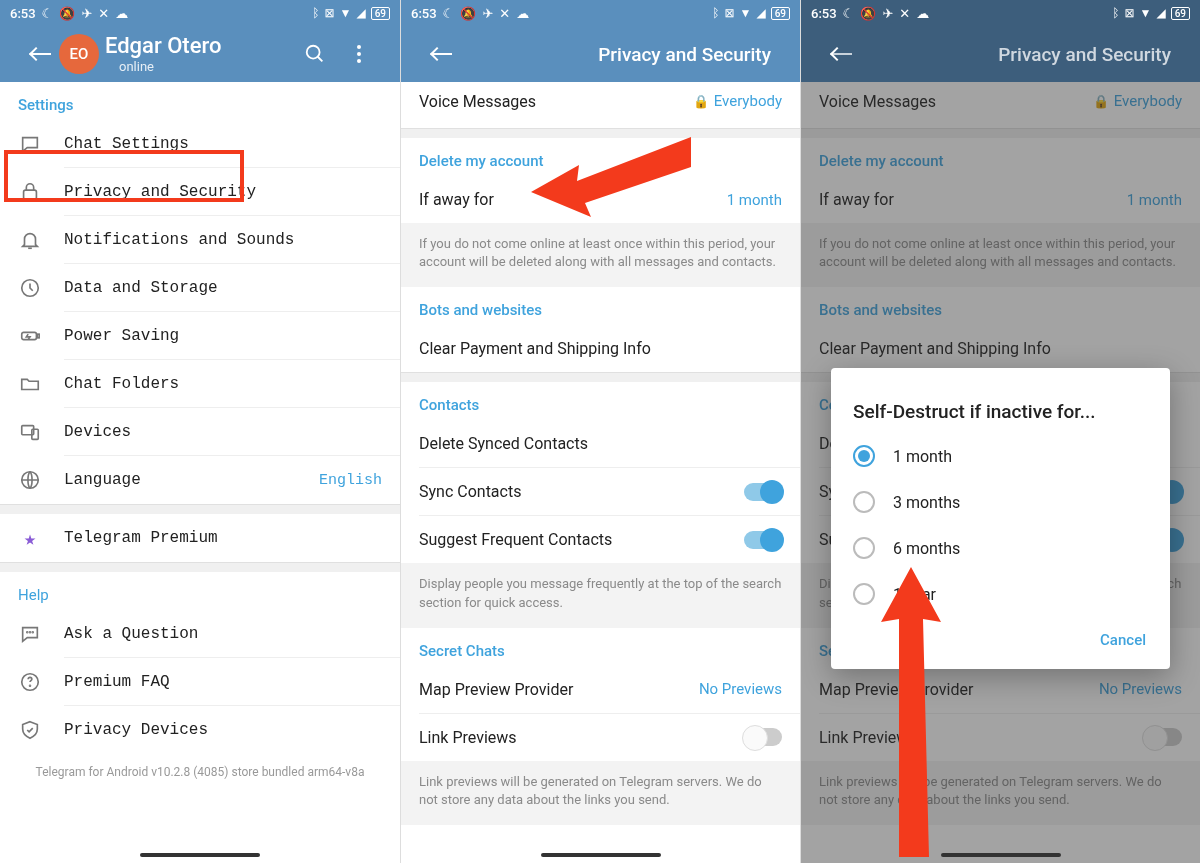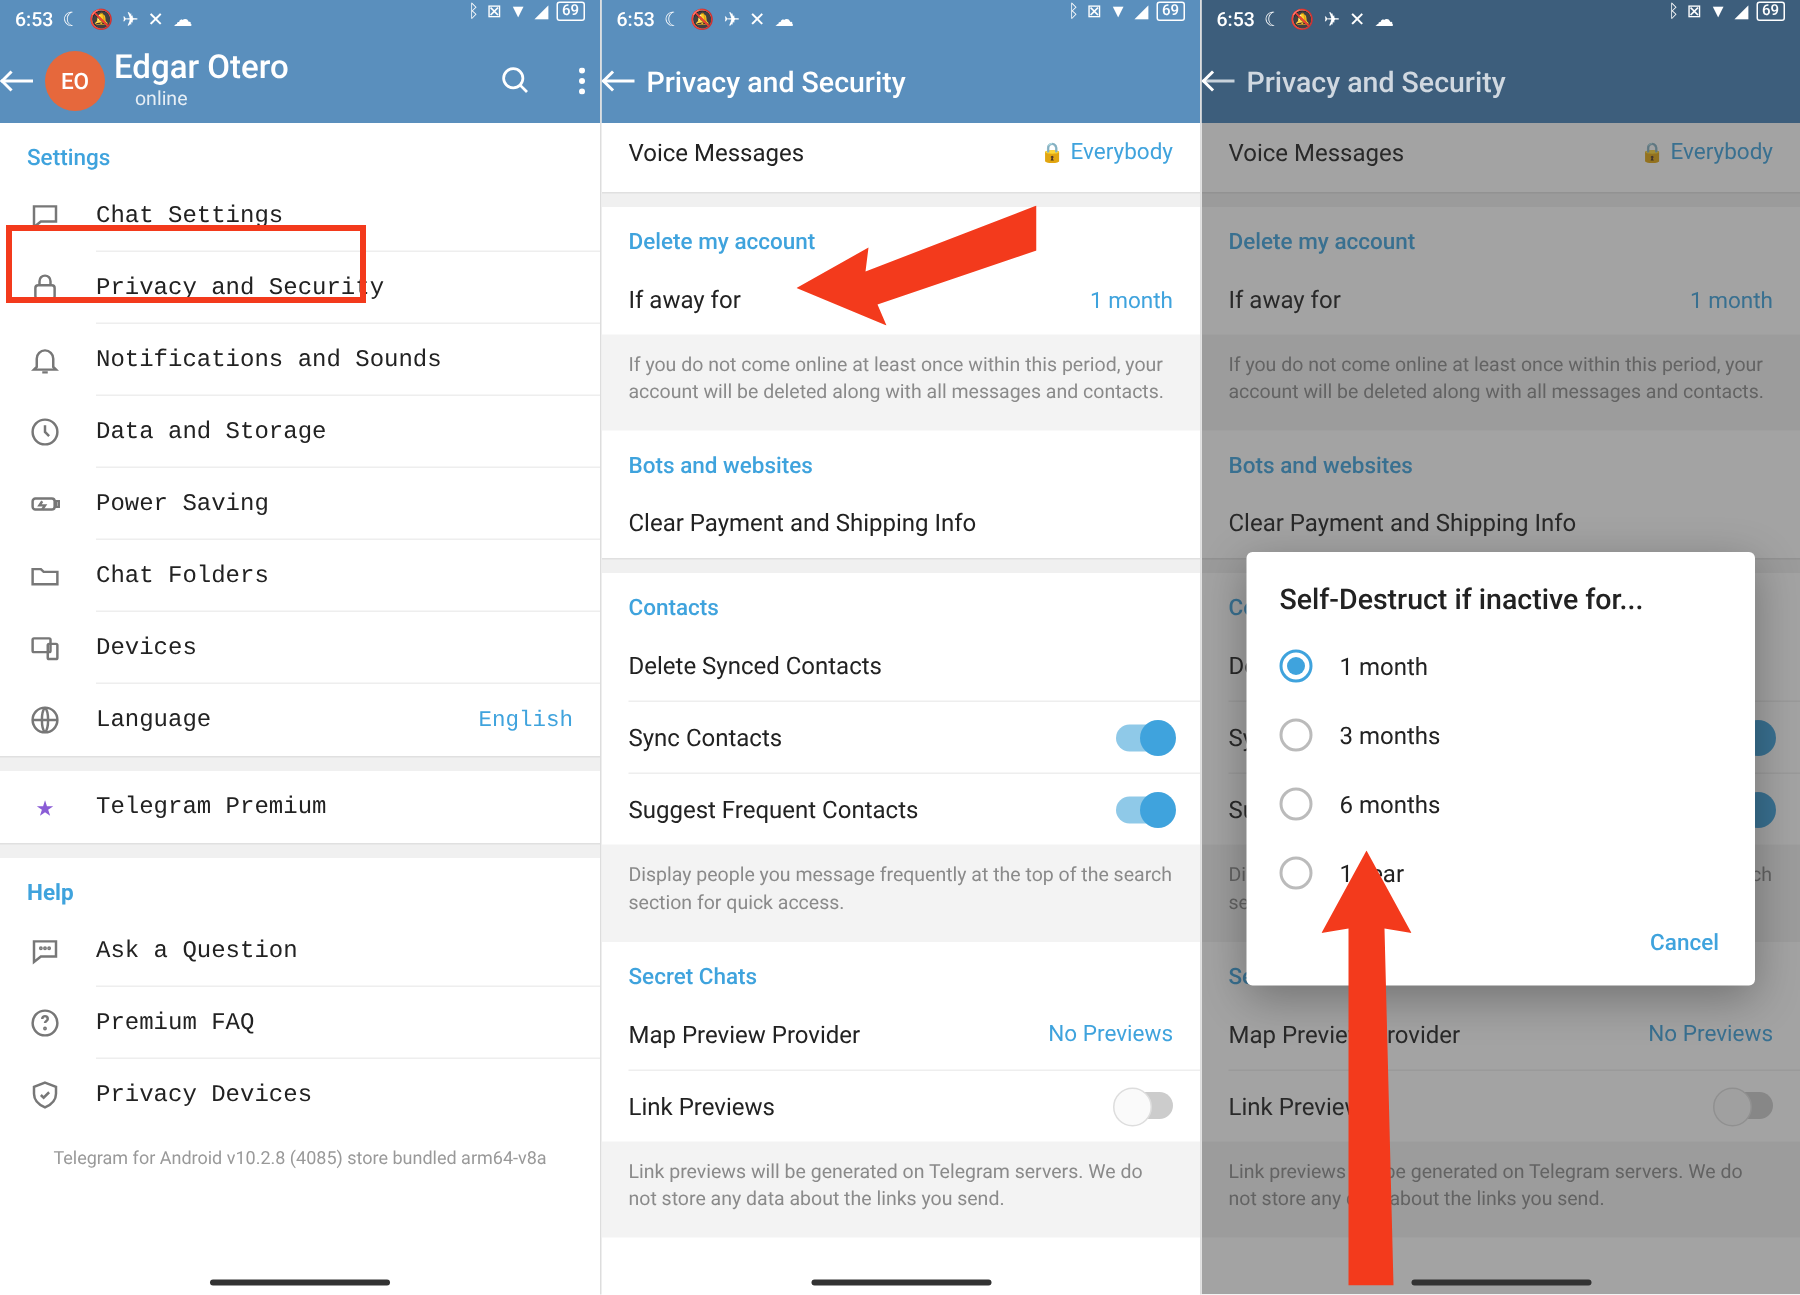--- a/index.html
+++ b/index.html
@@ -2,43 +2,43 @@
 <html><head>
 <meta charset="utf-8">
 <style>
   * { box-sizing: border-box; margin: 0; padding: 0; }
   body { font-family: -apple-system, Roboto, sans-serif; background: #fff; width: 1200px; height: 863px; overflow: hidden; }
   .container { display: flex; width: 1200px; height: 863px; }
   .panel { width: 400px; height: 863px; position: relative; overflow: hidden; background: #fff; }
   .panel + .panel { border-left: 1px solid #ddd; }
 
   
-  .status-bar { height: 26px; background: #5a8fbd; color: #fff; display: flex; padding: 0 10px; font-size: 13px; font-weight: 500; position: relative; }
+  .status-bar { height: 26px; background: #5a8fbd; color: #fff; display: flex; align-items: center; padding: 0 10px; font-size: 13px; font-weight: 500; position: relative; }
   .status-left { display: flex; align-items: center; gap: 6px; }
   .status-right { position: absolute; right: 10px; display: flex; align-items: center; gap: 5px; }
   .status-right span { font-size: 12px; }
   .panel3 .status-bar { background: #3d5e7c; }
 
   
-  .toolbar { height: 56px; background: #5a8fbd; color: #fff; display: flex; align-items: center; padding: 0 0; gap: 6px; }
+  .toolbar { height: 56px; background: #5a8fbd; color: #fff; display: flex; align-items: center; padding: 0 29px; gap: 6px; justify-content: space-between; }
   .panel3 .toolbar { background: #3d5e7c; color: #d0d8e0; }
   .back-btn { width: 24px; height: 24px; display: flex; align-items: center; justify-content: center; }
   .arrow-left-long { width:20px; height:2px; background:#fff; position:relative; }
   .arrow-left-long::before { content:''; position:absolute; left:0; top:-4px; width:8px; height:8px; border-left:2px solid #fff; border-bottom:2px solid #fff; transform: rotate(45deg); }
   .avatar { width: 40px; height: 40px; border-radius: 50%; background: #e6683c; color:#fff; display:flex; align-items:center; justify-content:center; font-size:15px; font-weight:500; }
   .profile-name { font-size: 22px; font-weight: 500; line-height: 1.1; }
   .profile-status { font-size: 13px; opacity: 0.85; margin-left: 14px; }
   .toolbar-spacer { flex: 1; }
   .toolbar-title { font-size: 19px; font-weight: 500; }
   .search-icon, .more-icon { width: 24px; display:flex; align-items:center; justify-content:center; }
 
   
   .content { height: calc(863px - 82px); overflow: hidden; position: relative; }
   .section-header { color: #3fa3dd; font-size: 15px; font-weight: 500; padding: 14px 18px 6px; }
-  .help-header { color: #3fa3dd; font-size: 15px; font-weight: 700; padding: 14px 18px 6px; }
+  .help-header { color: #3fa3dd; font-size: 15px; font-weight: 400; padding: 14px 18px 6px; }
   .menu-item { display: flex; align-items: center; height: 48px; padding: 0 18px; gap: 22px; font-size: 16px; color: #222; position: relative; font-family: Liberation Mono, monospace; }
   .menu-item.with-divider::after { content:''; position:absolute; bottom:0; left:64px; right:0; height:1px; background:#eee; }
   .menu-icon { width: 24px; height: 24px; color: #666; display:flex; align-items:center; justify-content:center; flex-shrink:0; }
   .menu-value { color: #3fa3dd; margin-left: auto; font-size: 15px; }
   .highlight-box { position:absolute; border: 4px solid #f33a1c; pointer-events:none; }
   .shadow-gap { height: 10px; background: #f0f0f0; box-shadow: inset 0 1px 0 #e0e0e0; }
   .footer-text { text-align:center; color:#999; font-size:12px; padding: 10px 30px; line-height:1.4; }
   .home-indicator { position:absolute; bottom:6px; left:50%; transform:translateX(-50%); width:120px; height:4px; background:#333; border-radius:3px; }
 
   
@@ -48,21 +48,21 @@
   .info-text { background:#f3f3f3; padding: 12px 18px 16px; font-size:13px; color:#8a8a8a; line-height:1.4; }
   .divider-line { height:1px; background:#eee; margin-left:18px; }
   .toggle { width:38px; height:18px; border-radius:10px; position:relative; margin-left:auto; }
   .toggle.on { background:#8fc9e8; }
   .toggle.on::after { content:''; position:absolute; right:-2px; top:-3px; width:24px; height:24px; border-radius:50%; background:#3fa3dd; }
   .toggle.off { background:#ccc; }
   .toggle.off::after { content:''; position:absolute; left:-2px; top:-3px; width:24px; height:24px; border-radius:50%; background:#fafafa; border:1px solid #ddd; }
 
   
   .dim-overlay { position:absolute; inset:0; background:rgba(50,50,50,0.45); }
-  .dialog { position:absolute; left:30px; right:30px; top:286px; background:#fff; border-radius:4px; box-shadow:0 8px 30px rgba(0,0,0,0.3); padding: 20px 0 8px; }
+  .dialog { position:absolute; left:30px; right:30px; top:286px; background:#fff; border-radius:4px; box-shadow:0 8px 30px rgba(0,0,0,0.3); padding: 32px 0 8px; }
   .dialog-title { font-size:19px; font-weight:500; color:#222; padding: 0 22px 10px; }
   .radio-row { display:flex; align-items:center; padding: 12px 22px; gap:18px; font-size:16px; color:#222; }
   .radio { width:22px; height:22px; border:2px solid #bbb; border-radius:50%; position:relative; flex-shrink:0; }
   .radio.checked { border-color:#3fa3dd; }
   .radio.checked::after { content:''; position:absolute; inset:3px; background:#3fa3dd; border-radius:50%; }
   .dialog-actions { display:flex; justify-content:flex-end; padding: 6px 14px 4px; align-items: center; }
   .cancel-btn { color:#3fa3dd; font-size:15px; font-weight:500; padding:8px 10px; }
 
   
   .big-arrow { position:absolute; pointer-events:none; }

